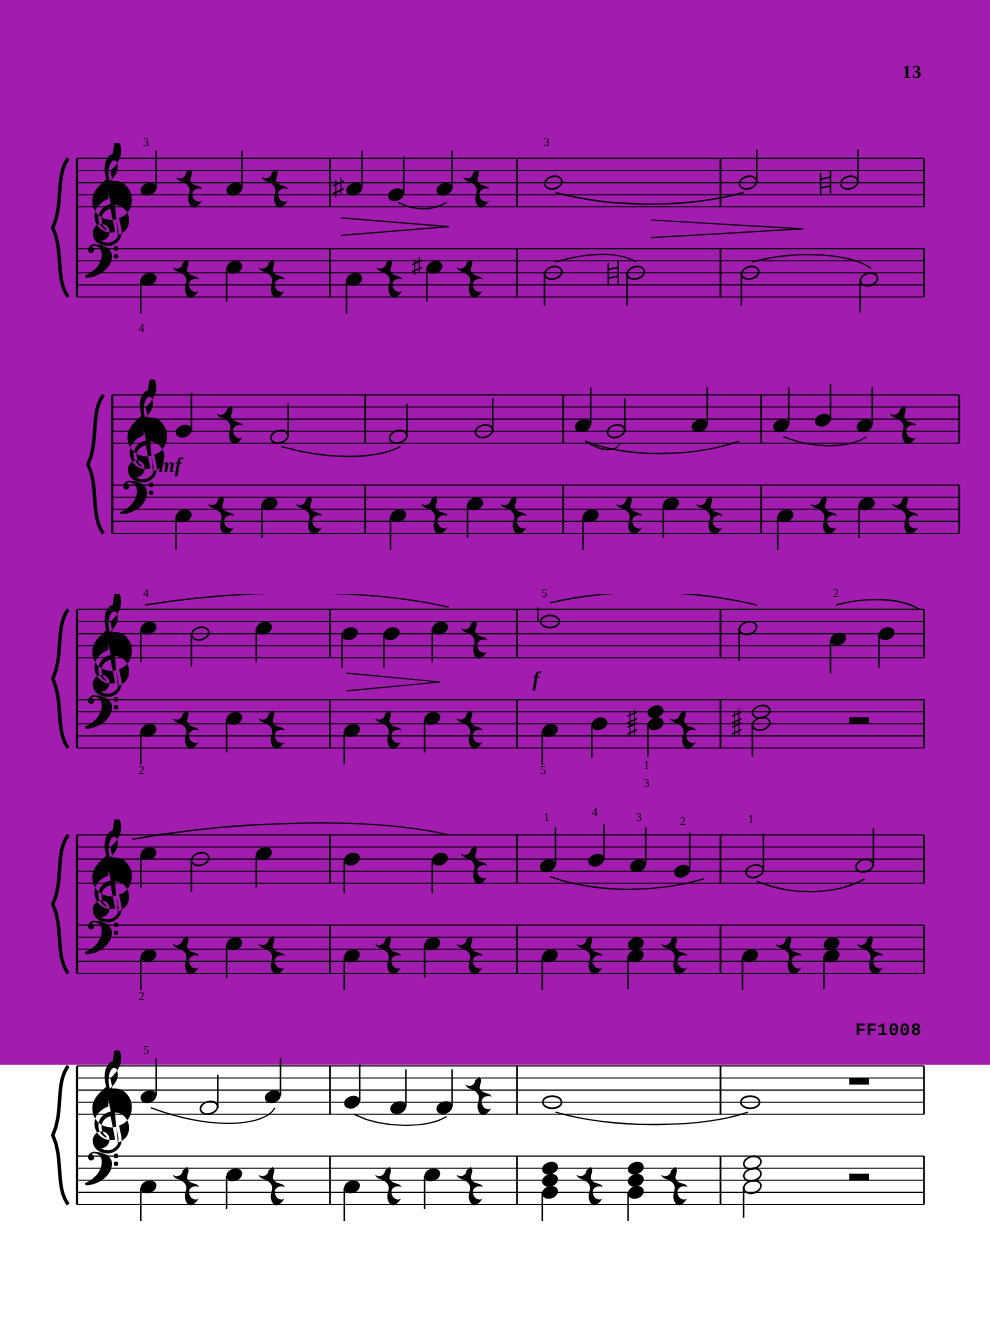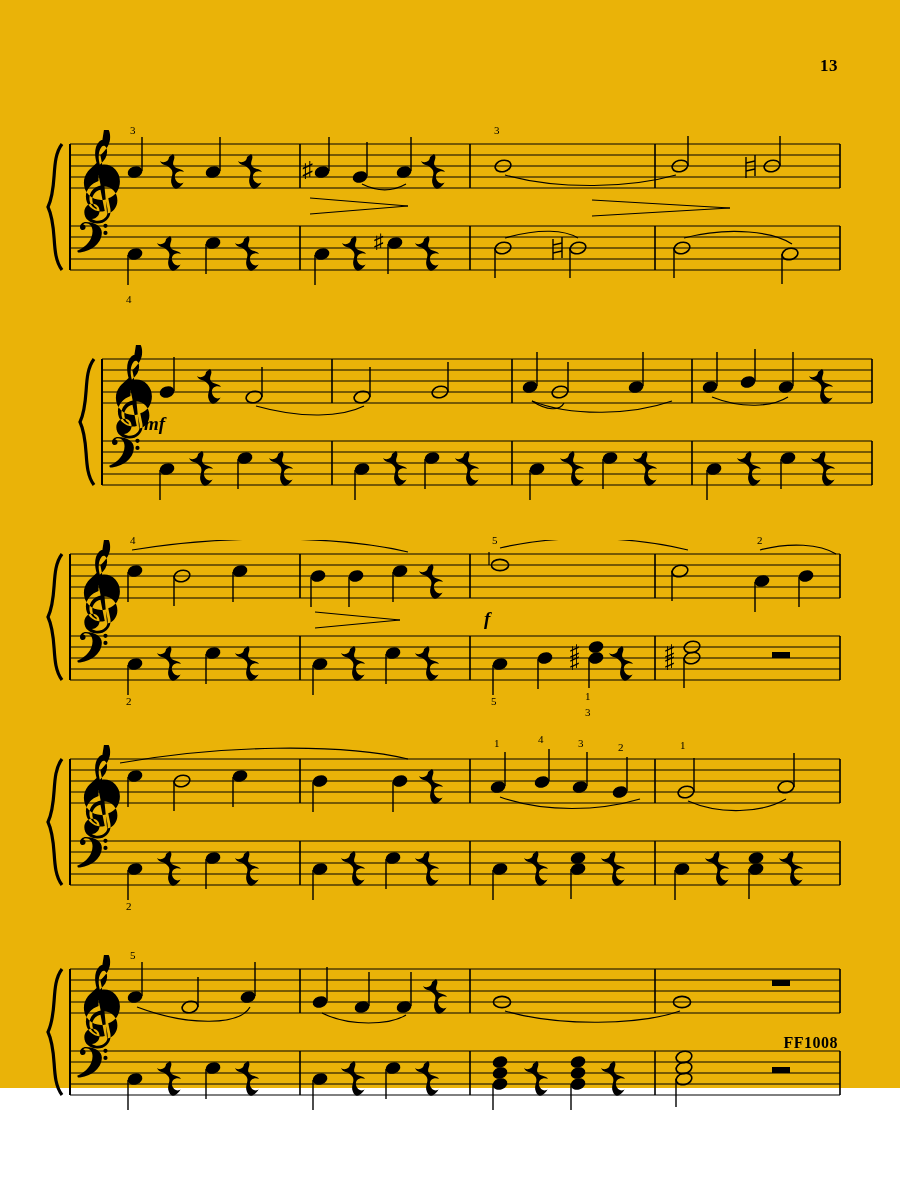--- a/index.html
+++ b/index.html
@@ -12,39 +12,39 @@
     height: 1200px;
     position: relative;
     font-family: "Liberation Serif", serif;
     color: #000;
     overflow: hidden;
   }
   .page {
     position: absolute;
     inset: 0;
     width: 900px;
-    height: 1088px;
-    background: #eab308;
+    height: 968px;
+    background: #a21caf;
   }
   
   .page-number {
     position: absolute;
     right: 62px;
     top: 56px;
     font-family: "Liberation Serif", serif;
     font-weight: bold;
     font-size: 17px;
     letter-spacing: 0.5px;
   }
   
   .catalog-number {
     position: absolute;
     right: 62px;
-    bottom: 36px;
-    font-family: Liberation Serif, serif;
+    bottom: 22px;
+    font-family: Liberation Mono, monospace;
     font-weight: bold;
     font-size: 16px;
     letter-spacing: 0.5px;
   }
   
   .system {
     position: absolute;
     left: 0;
     width: 900px;
   }

